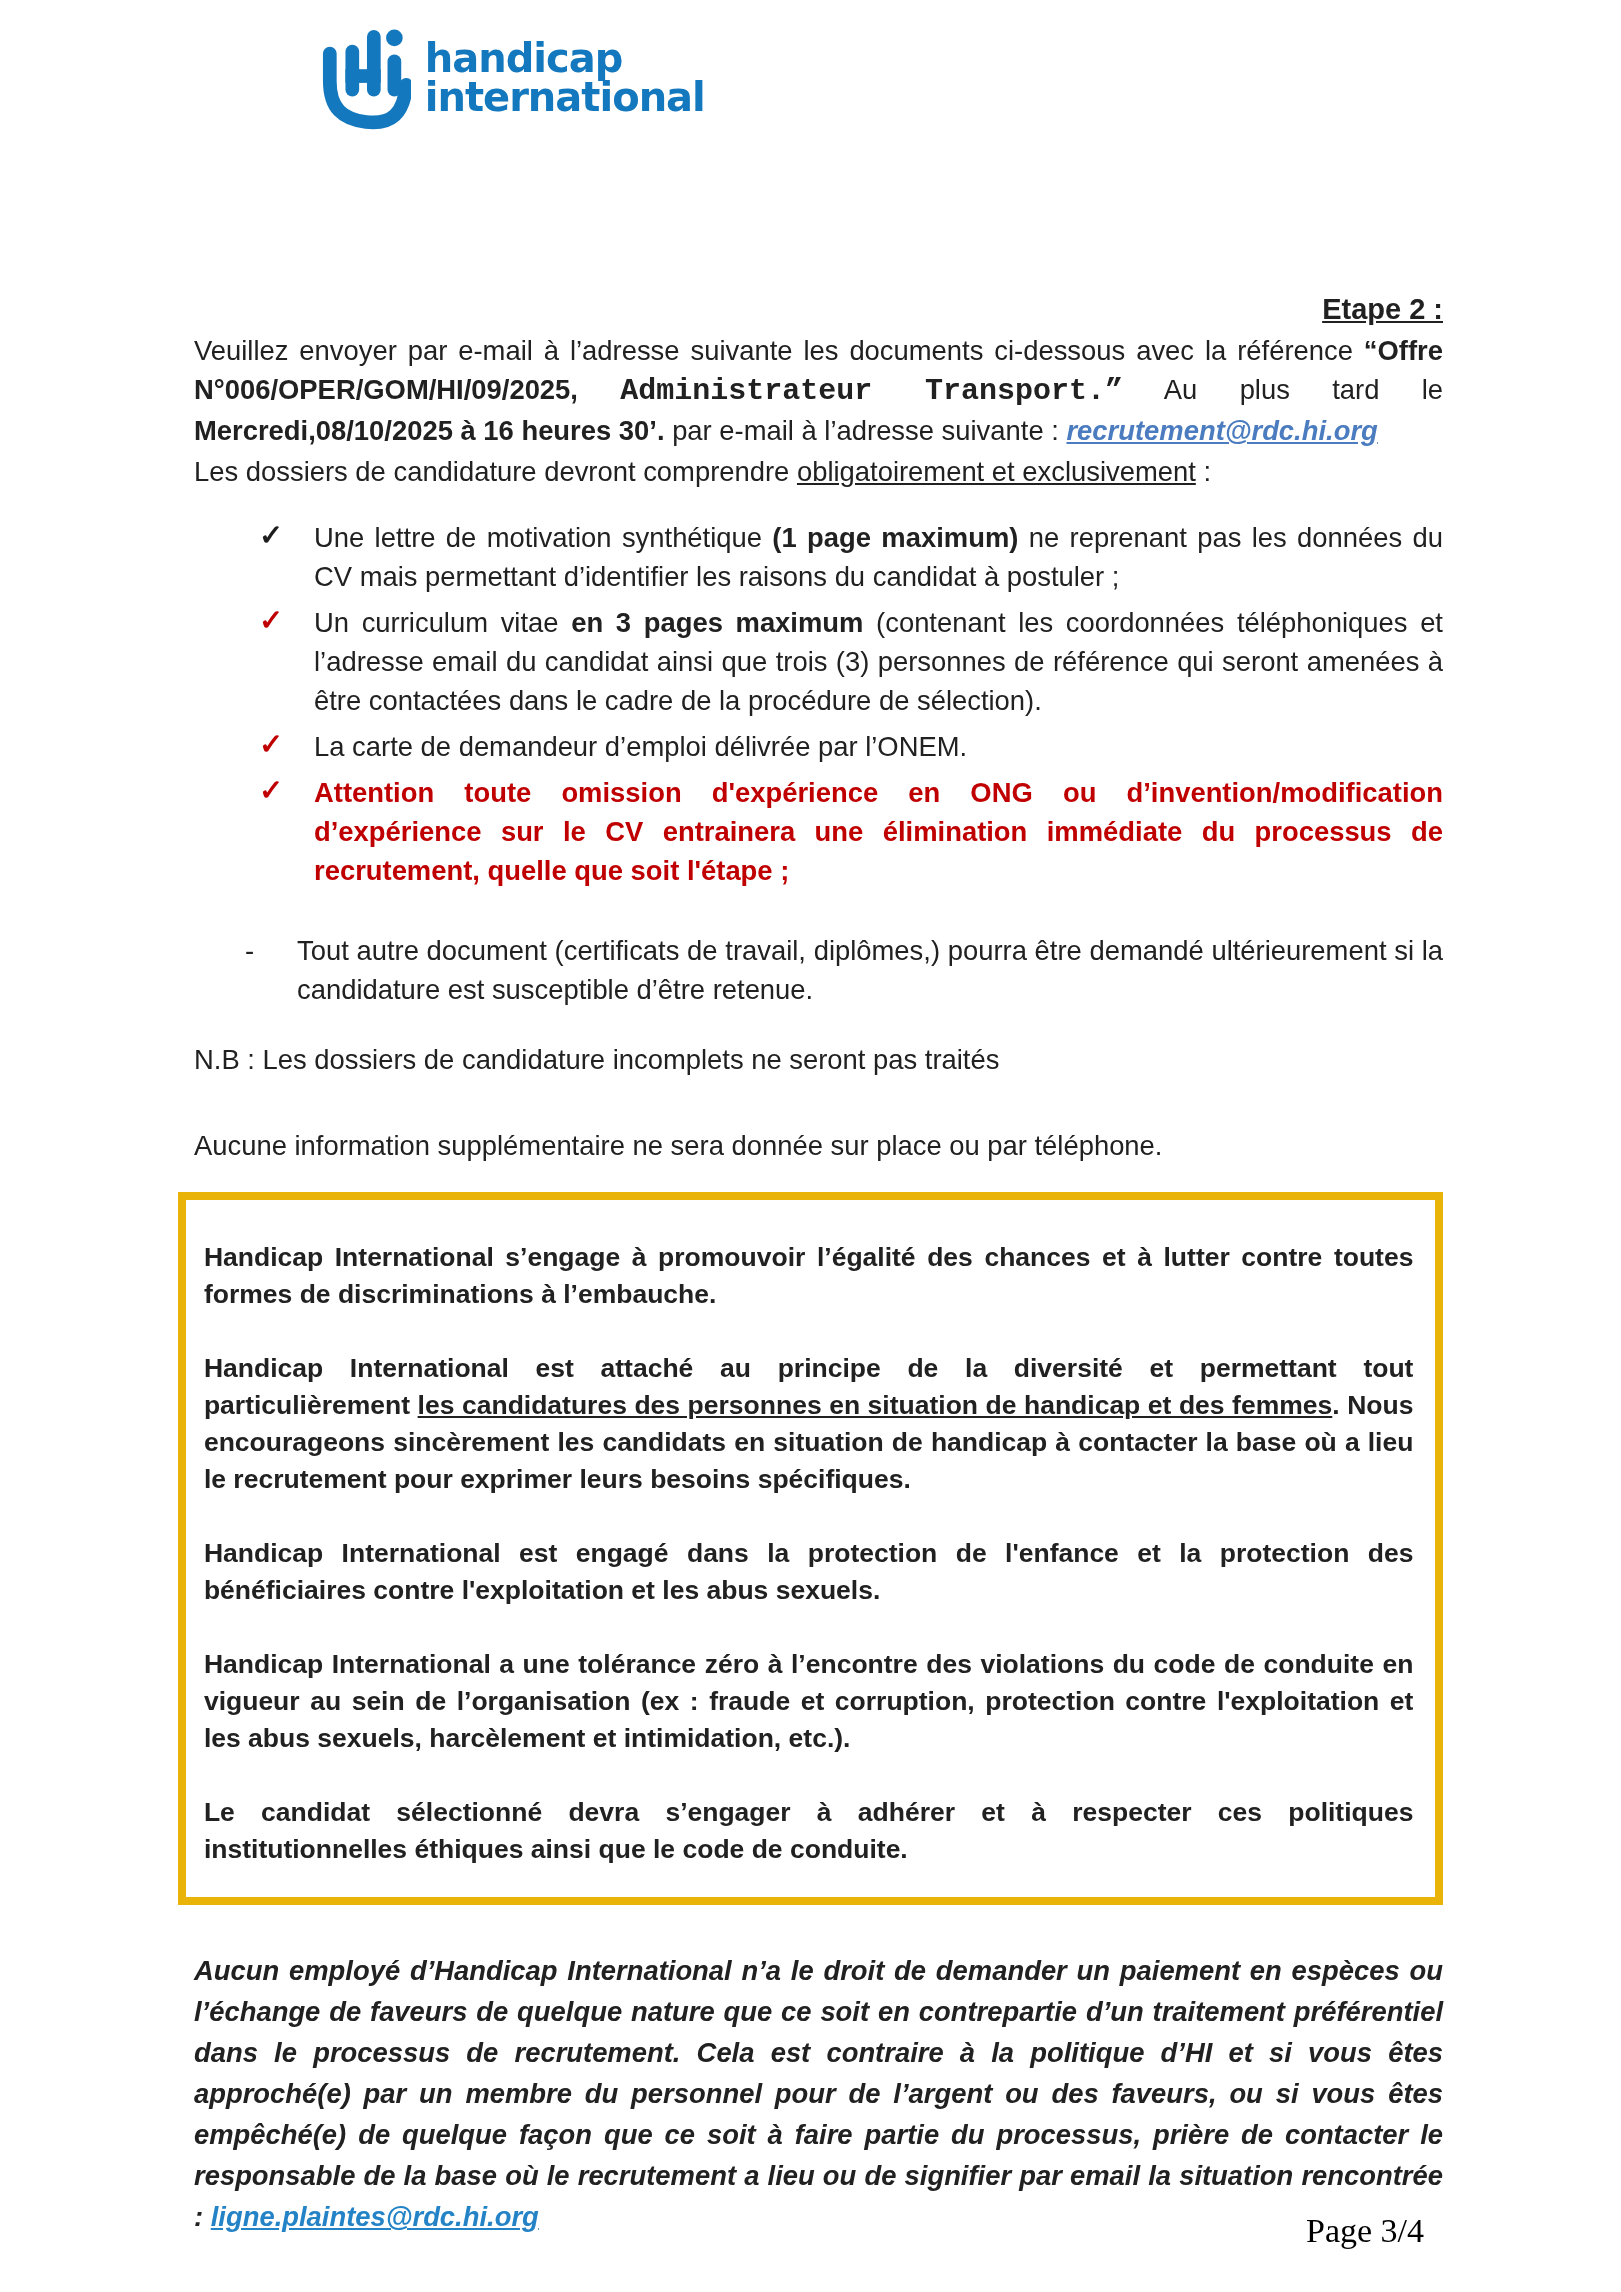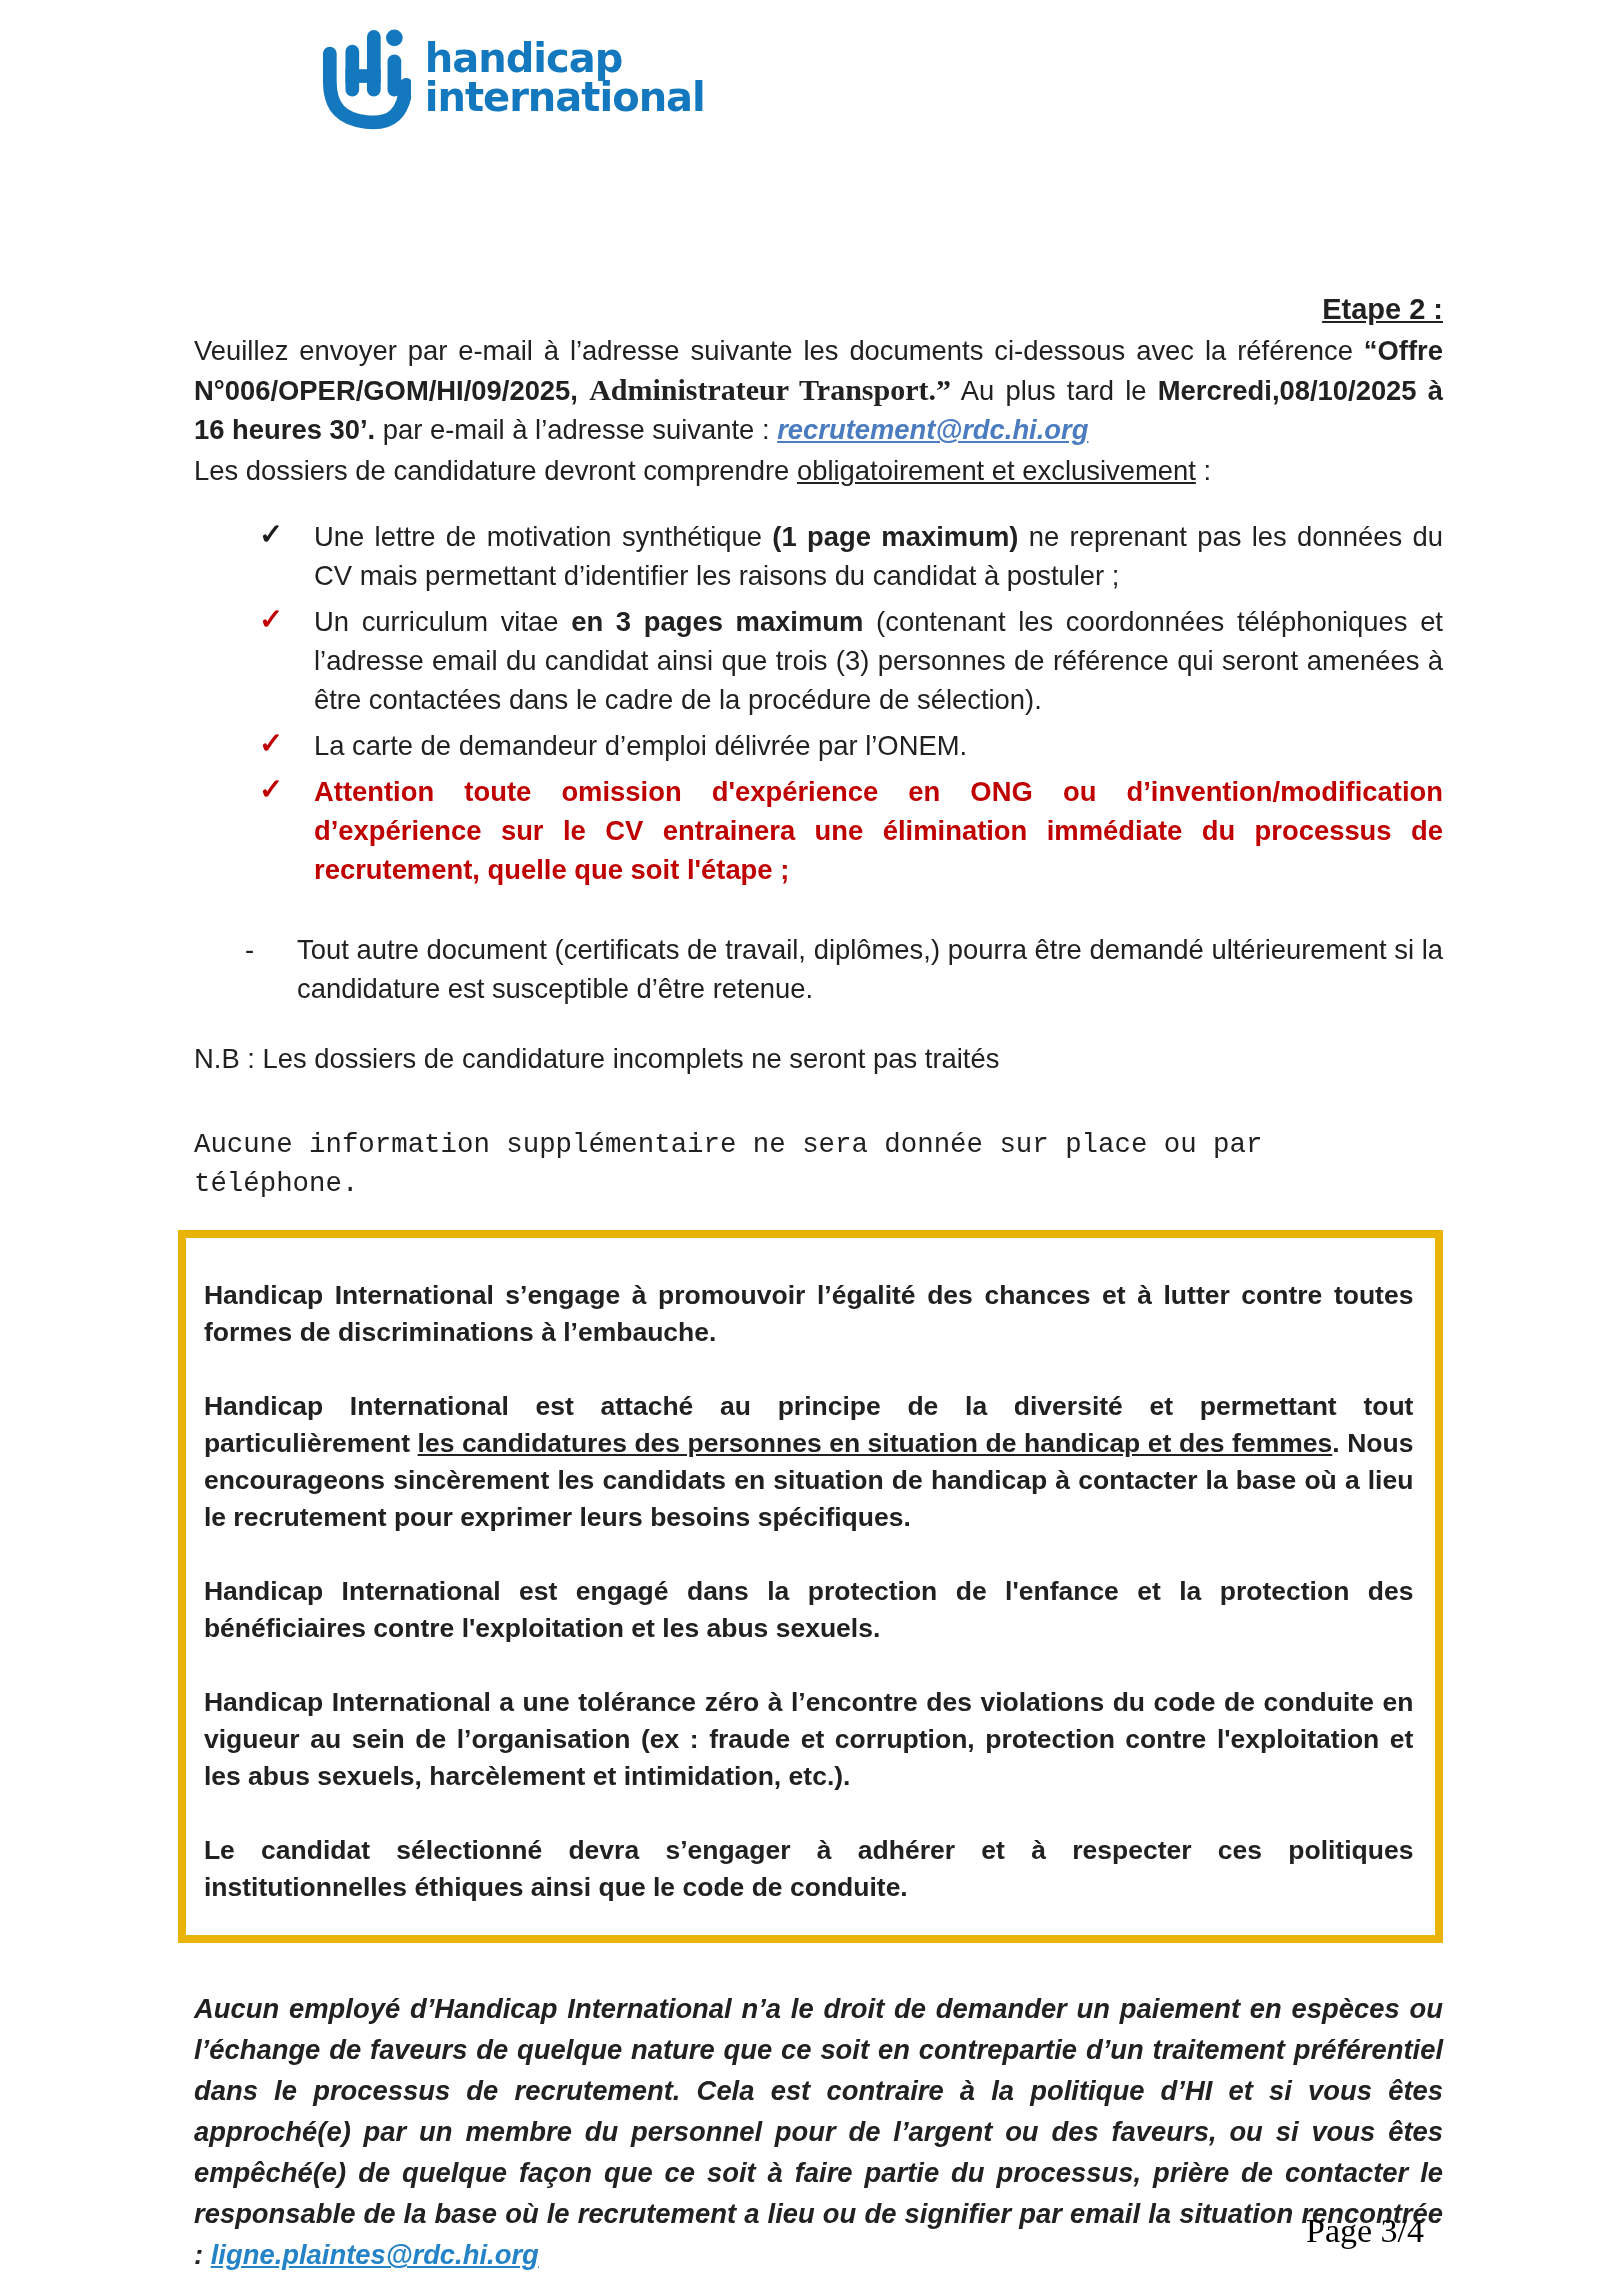--- a/index.html
+++ b/index.html
@@ -26,34 +26,34 @@
   
   .content{position:absolute;left:194px;top:0;width:1249px;}
   .h-etape{
     margin:290px 0 0 0;
     font-size:29px;font-weight:bold;text-decoration:underline;text-align:right;
   }
   p{margin:0;}
   .intro{margin-top:2px;text-align:justify;}
   .b{font-weight:bold;}
   .u{text-decoration:underline;}
-  .serif-bold{font-family:Liberation Serif, serif;font-weight:bold;font-size:30px;}
+  .serif-bold{font-family:Liberation Mono, monospace;font-weight:bold;font-size:30px;}
   .link-a{color:#4a7cbf;font-style:italic;font-weight:bold;text-decoration:underline;cursor:pointer;}
   .link-b{color:#2383c6;font-style:italic;font-weight:bold;cursor:pointer;}
   
   .checklist{list-style:none;margin:27.4px 0 0 0;padding:0;}
   .checklist li{position:relative;padding-left:120px;text-align:justify;margin-bottom:6.9px;}
   .check{position:absolute;left:65px;top:-2px;font-size:29px;font-weight:bold;color:#1d1d1d;}
   .check.red{color:#c00000;}
   .li-red{color:#c00000;font-weight:bold;}
   
   .dash-item{position:relative;padding-left:103px;margin-top:41px;text-align:justify;}
   .dash-item .marker{position:absolute;left:51px;top:0;}
   .nb{margin-top:31px;}
-  .no-info{margin-top:47px;font-family:Liberation Mono, monospace;}
+  .no-info{margin-top:47px;}
   .preselected{margin-top:33px;text-decoration:underline;}
   
   .box{
     margin:27.4px 0 0 -15.7px;
     border:8px solid #eab308;
     padding:39px 21.6px 29px 17.6px;
     font-weight:bold;font-size:26.5px;line-height:37px;
   }
   .box p{margin:0 0 37px 0;text-align:justify;}
   .box p:last-child{margin-bottom:0;}

